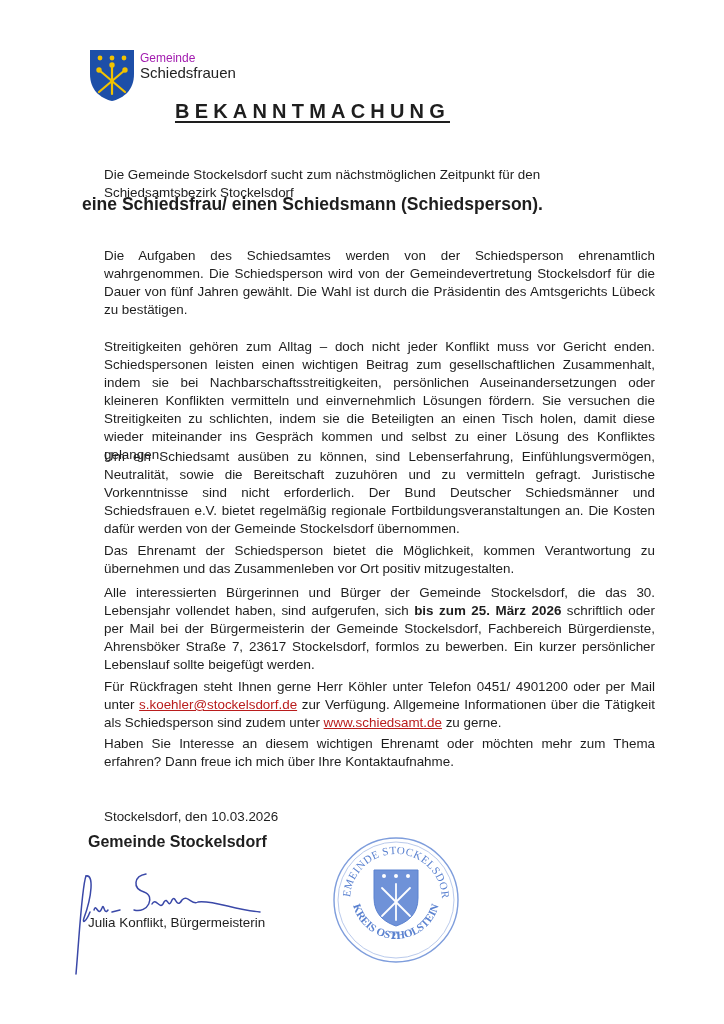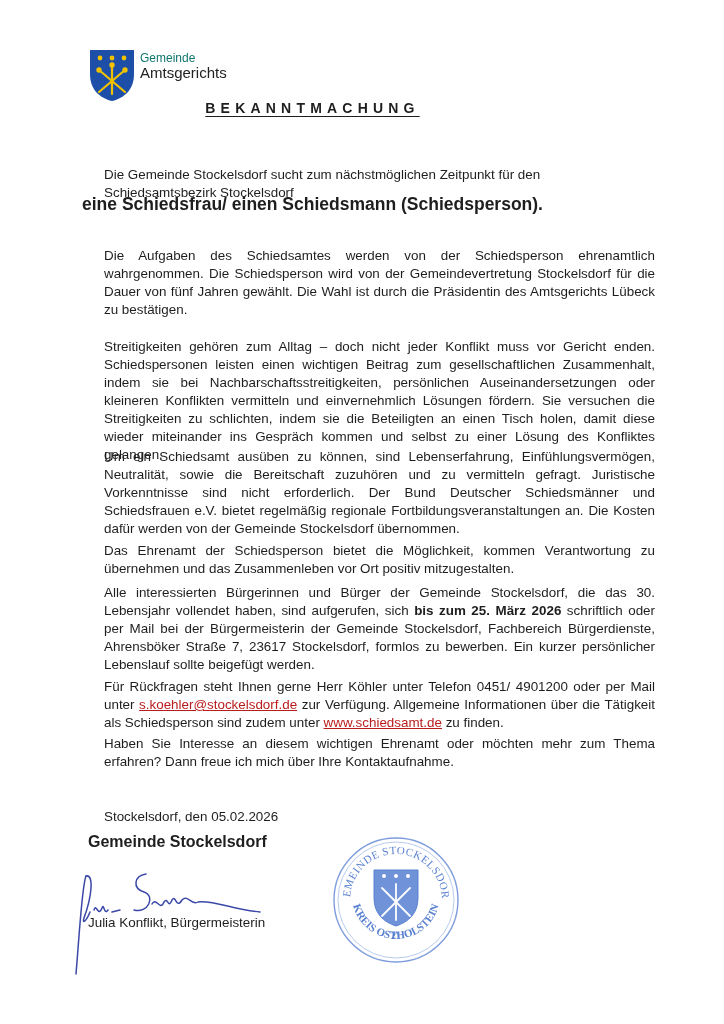--- a/index.html
+++ b/index.html
@@ -1,23 +1,23 @@
 <!DOCTYPE html>
 <html><head>
 <meta charset="utf-8">
 <style>
   html, body { margin: 0; padding: 0; background: #ffffff; }
   body { width: 724px; height: 1024px; position: relative; overflow: hidden;
          font-family: "Liberation Sans", sans-serif; color: #1e1e1e; }
   .logo { position: absolute; left: 88px; top: 48px; width: 48px; height: 54px; }
   .brand { position: absolute; left: 140px; top: 52px; line-height: 1.1; }
-  .brand .small { font-size: 12px; color: #0f766e; }
+  .brand .small { font-size: 12px; color: #a21caf; }
   .brand .big { font-size: 15px; color: #222; }
   .title { position: absolute; left: 0; width: 625px; top: 100px; text-align: center;
-           font-weight: bold; font-size: 14px; letter-spacing: 5.2px; }
+           font-weight: bold; font-size: 20px; letter-spacing: 5.2px; }
   .title span { text-decoration: underline; text-underline-offset: 3px; }
   .text { position: absolute; left: 88px; width: 551px; font-size: 13.4px;
           line-height: 18px; text-align: justify; margin: 16px; }
   .text.left { text-align: left; }
   .headline { position: absolute; left: 0; width: 593px; top: 194px; text-align: center;
               font-weight: bold; font-size: 17.5px; margin-left: 16px; }
   a.link { color: #b91c1c; text-decoration: underline; }
   .sign-org { position: absolute; left: 88px; top: 833px; font-weight: bold; font-size: 16px; }
   .signature { position: absolute; left: 64px; top: 866px; width: 200px; height: 110px; }
   .signer { position: absolute; left: 88px; top: 915px; font-size: 13.4px; }
@@ -35,41 +35,41 @@
     <line x1="24" y1="17" x2="24" y2="46"></line>
     <line x1="11" y1="22" x2="37" y2="44"></line>
     <line x1="37" y1="22" x2="11" y2="44"></line>
     <circle cx="24" cy="17" r="1.6" fill="#f2c200"></circle>
     <circle cx="11" cy="22" r="1.6" fill="#f2c200"></circle>
     <circle cx="37" cy="22" r="1.6" fill="#f2c200"></circle>
   </g>
 </svg>
 <div class="brand">
   <div class="small">Gemeinde</div>
-  <div class="big">Amtsgerichts</div>
+  <div class="big">Schiedsfrauen</div>
 </div>
 
 <div class="title"><span>BEKANNTMACHUNG</span></div>
 
 <p class="text left" style="top:150px;">Die Gemeinde Stockelsdorf sucht zum nächstmöglichen Zeitpunkt für den Schiedsamtsbezirk Stockelsdorf</p>
 
 <div class="headline">eine Schiedsfrau/  einen Schiedsmann (Schiedsperson).</div>
 
 <p class="text" style="top:231px;">Die Aufgaben des Schiedsamtes werden von der Schiedsperson ehrenamtlich wahrgenommen. Die Schiedsperson wird von der Gemeindevertretung Stockelsdorf für die Dauer von fünf Jahren gewählt. Die Wahl ist durch die Präsidentin des Amtsgerichts Lübeck zu bestätigen.</p>
 <p class="text" style="top:322px;">Streitigkeiten gehören zum Alltag – doch nicht jeder Konflikt muss vor Gericht enden. Schiedspersonen leisten einen wichtigen Beitrag zum gesellschaftlichen Zusammenhalt, indem sie bei Nachbarschaftsstreitigkeiten, persönlichen Auseinandersetzungen oder kleineren Konflikten vermitteln und einvernehmlich Lösungen fördern. Sie versuchen die Streitigkeiten zu schlichten, indem sie die Beteiligten an einen Tisch holen, damit diese wieder miteinander ins Gespräch kommen und selbst zu einer Lösung des Konfliktes gelangen.</p>
 <p class="text" style="top:432px;">Um ein Schiedsamt ausüben zu können, sind Lebenserfahrung, Einfühlungsvermögen, Neutralität, sowie die Bereitschaft zuzuhören und zu vermitteln gefragt. Juristische Vorkenntnisse sind nicht erforderlich. Der Bund Deutscher Schiedsmänner und Schiedsfrauen e.V. bietet regelmäßig regionale Fortbildungsveranstaltungen an. Die Kosten dafür werden von der Gemeinde Stockelsdorf übernommen.</p>
 <p class="text" style="top:526px;">Das Ehrenamt der Schiedsperson bietet die Möglichkeit, kommen Verantwortung zu übernehmen und das Zusammenleben vor Ort positiv mitzugestalten.</p>
 
 <p class="text" style="top:568px;"><span>Alle interessierten Bürgerinnen und Bürger der Gemeinde Stockelsdorf, die das 30. Lebensjahr vollendet haben, sind aufgerufen, sich </span><b>bis zum 25. März 2026</b><span> schriftlich oder per Mail bei der Bürgermeisterin der Gemeinde Stockelsdorf, Fachbereich Bürgerdienste, Ahrensböker Straße 7, 23617 Stockelsdorf, formlos zu bewerben. Ein kurzer persönlicher Lebenslauf sollte beigefügt werden.</span></p>
 
-<p class="text" style="top:662px;"><span>Für Rückfragen steht Ihnen gerne Herr Köhler unter Telefon 0451/ 4901200 oder per Mail unter </span><a class="link" href="#">s.koehler@stockelsdorf.de</a><span> zur Verfügung. Allgemeine Informationen über die Tätigkeit als Schiedsperson sind zudem unter </span><a class="link" href="#">www.schiedsamt.de</a><span> zu finden.</span></p>
+<p class="text" style="top:662px;"><span>Für Rückfragen steht Ihnen gerne Herr Köhler unter Telefon 0451/ 4901200 oder per Mail unter </span><a class="link" href="#">s.koehler@stockelsdorf.de</a><span> zur Verfügung. Allgemeine Informationen über die Tätigkeit als Schiedsperson sind zudem unter </span><a class="link" href="#">www.schiedsamt.de</a><span> zu gerne.</span></p>
 
 <p class="text" style="top:719px;">Haben Sie Interesse an diesem wichtigen Ehrenamt oder möchten mehr zum Thema erfahren? Dann freue ich mich über Ihre Kontaktaufnahme.</p>
 
-<p class="text left" style="top:792px;">Stockelsdorf, den 05.02.2026</p>
+<p class="text left" style="top:792px;">Stockelsdorf, den 10.03.2026</p>
 
 <div class="sign-org">Gemeinde Stockelsdorf</div>
 
 <svg class="signature" viewBox="0 0 200 110">
   <g stroke="#3a48a8" stroke-width="1.5" fill="none" stroke-linecap="round">
     <path d="M22 10 C18 20 16 60 12 108"></path>
     <path d="M22 10 C30 8 28 30 20 52 C18 58 22 56 26 46"></path>
     <path d="M30 44 C32 36 34 52 38 42 C40 36 40 50 44 44"></path>
     <path d="M48 46 L56 44"></path>
     <path d="M82 8 C70 10 68 22 80 26 C92 30 84 48 70 44"></path>

